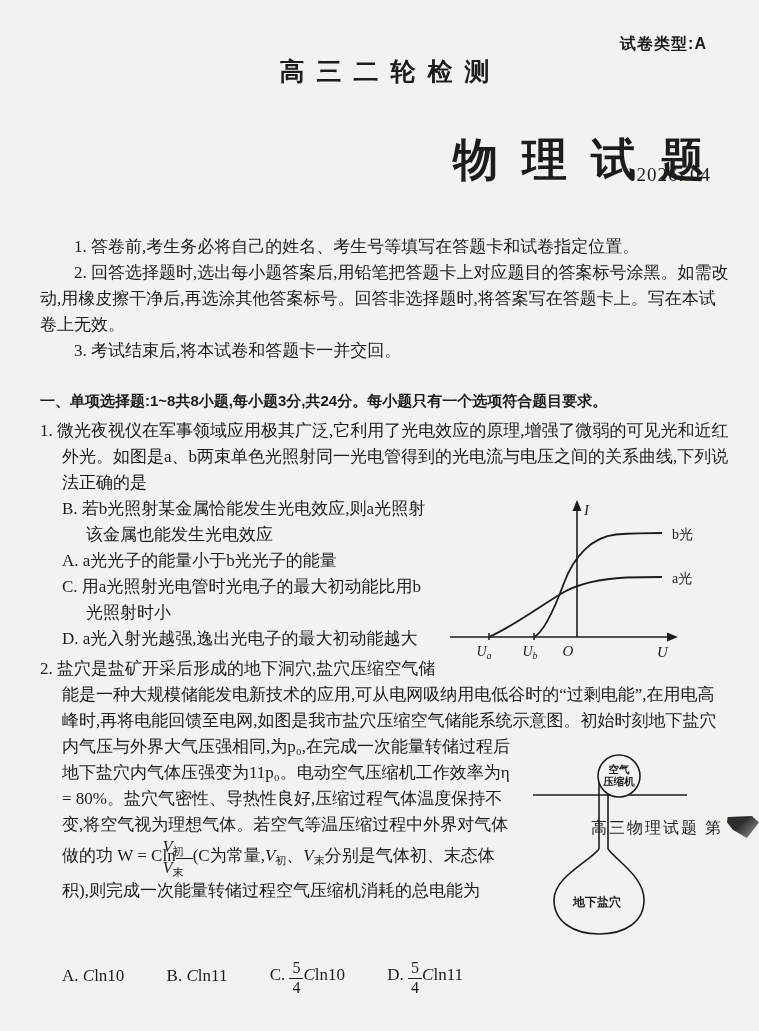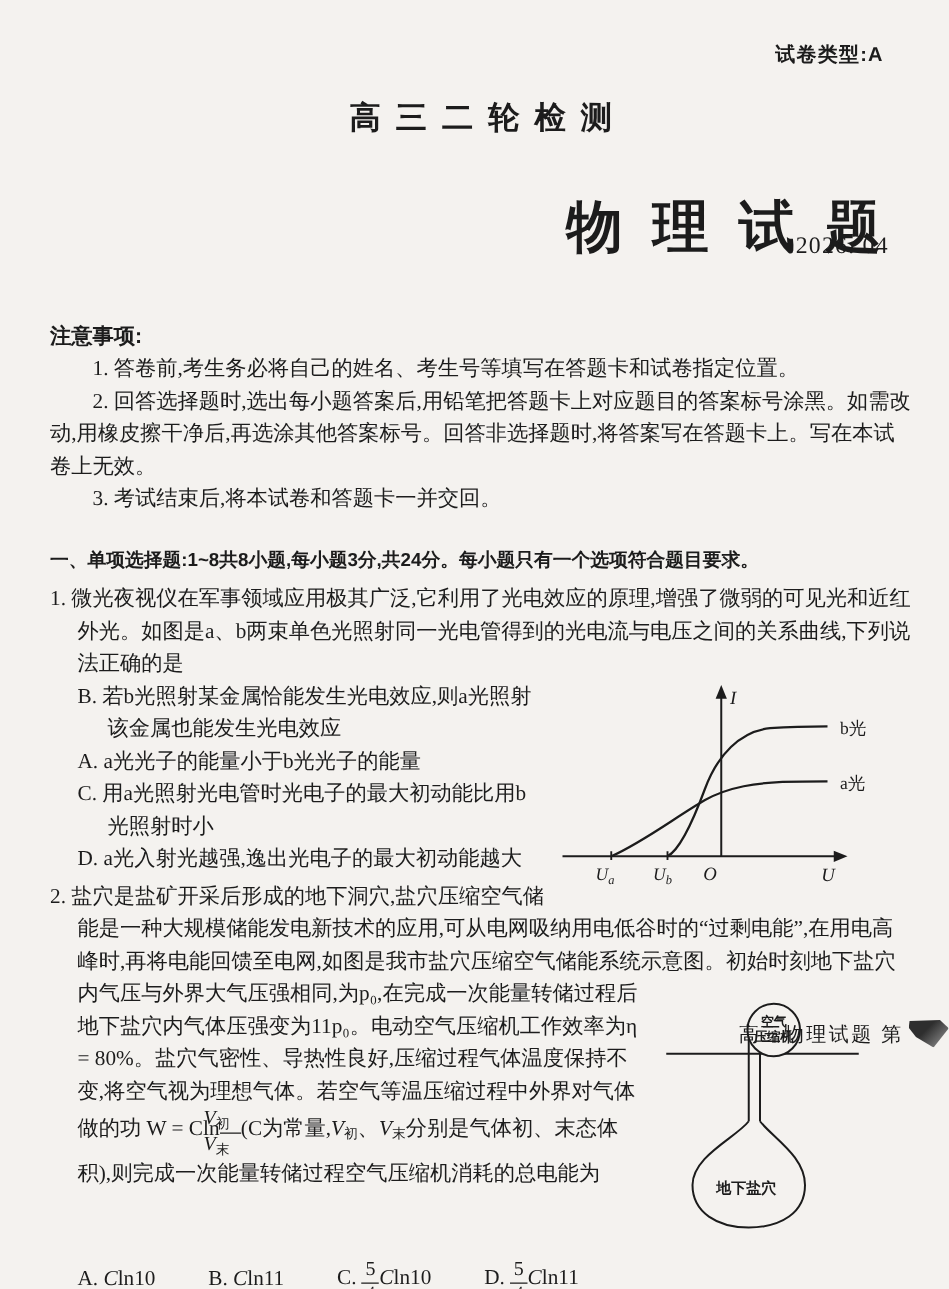--- a/index.html
+++ b/index.html
@@ -12,21 +12,21 @@
     position:relative;
   }
   .page { padding:34px 30px 0 40px; position:relative; height:855px; }
 
   .paper-type {
     text-align:right; font-family:"Liberation Sans","DejaVu Sans",sans-serif;
     font-weight:700; font-size:16px; padding-right:22px; letter-spacing:1px;
   }
   .subtitle {
     text-align:center; font-size:25px; font-weight:700;
-    letter-spacing:12px; margin-top:22px; text-indent:12px;
+    letter-spacing:12px; text-indent:12px;
   }
   .title-row { position:relative; margin-top:42px; text-align:right; height:58px; }
   .main-title { font-size:45px; font-weight:700; letter-spacing:24px; text-indent:24px; }
   .exam-date { position:absolute; right:18px; bottom:2px; font-size:19px; letter-spacing:1px; }
 
   .notes { margin-top:46px; font-size:17px; line-height:26px; word-break:break-all; }
   .notes-heading { font-family:"Liberation Sans","DejaVu Sans",sans-serif; font-weight:700; }
   .note-item { text-indent:2em; }
 
   .section-heading {
@@ -80,21 +80,20 @@
   <div class="paper-type">试卷类型:A</div>
 
   <div class="subtitle">高三二轮检测</div>
 
   <div class="title-row">
     <span class="main-title">物理试题</span>
     <span class="exam-date">2026. 04</span>
   </div>
 
   <div class="notes">
-    <div class="notes-heading">注意事项:</div>
     <p class="note-item">1. 答卷前,考生务必将自己的姓名、考生号等填写在答题卡和试卷指定位置。</p>
     <p class="note-item">2. 回答选择题时,选出每小题答案后,用铅笔把答题卡上对应题目的答案标号涂黑。如需改动,用橡皮擦干净后,再选涂其他答案标号。回答非选择题时,将答案写在答题卡上。写在本试卷上无效。</p>
     <p class="note-item">3. 考试结束后,将本试卷和答题卡一并交回。</p>
   </div>
 
   <div class="section-heading">一、单项选择题:1~8共8小题,每小题3分,共24分。每小题只有一个选项符合题目要求。</div>
 
   <div class="question">
     <p class="stem"><span class="qnum">1.</span> <span class="inline-run">微光夜视仪在军事领域应用极其广泛,它利用了光电效应的原理,增强了微弱的可见光和近红外光。如图是a、b两束单色光照射同一光电管得到的光电流与电压之间的关系曲线,下列说法正确的是</span></p>
 

